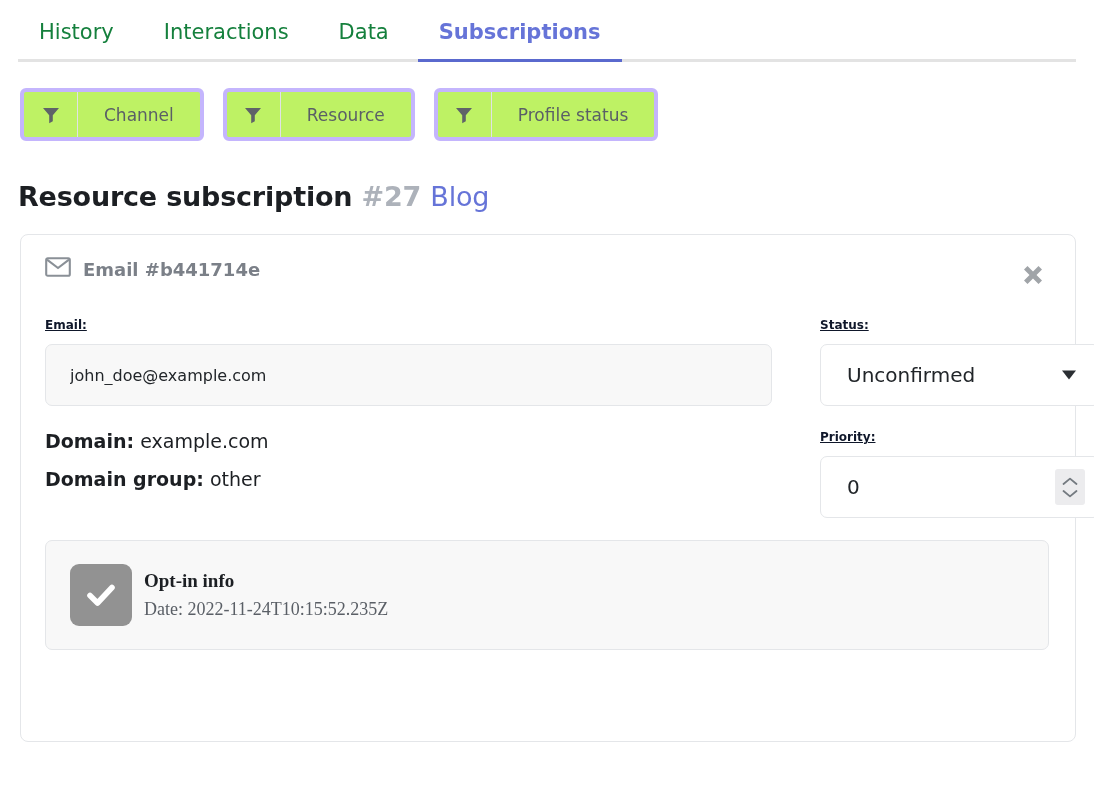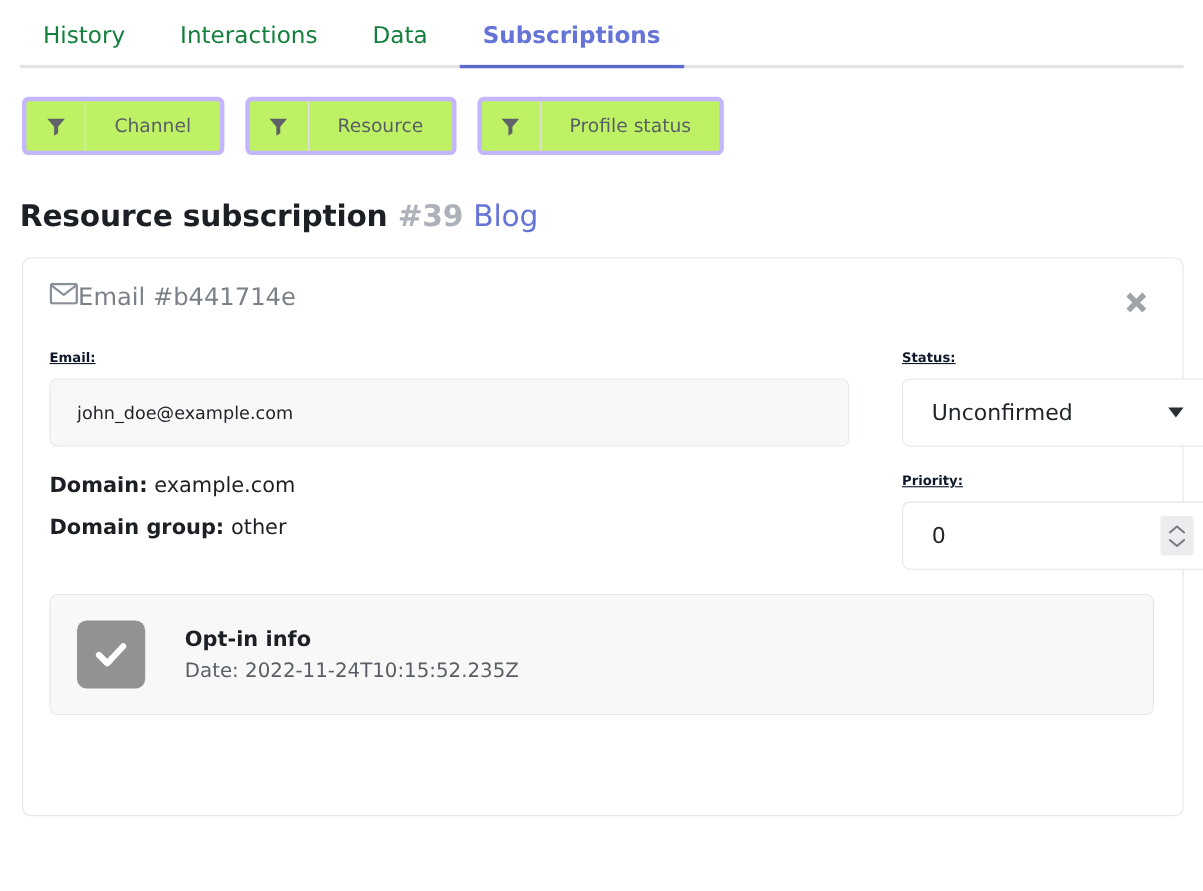--- a/index.html
+++ b/index.html
@@ -115,22 +115,23 @@
     height: 508px;
   }
   .card-head {
     display: flex;
     align-items: flex-start;
     justify-content: space-between;
   }
   .card-title {
     display: flex;
     align-items: center;
-    font-size: 22px;
-    font-weight: normal;
+    gap: 12px;
+    font-size: 18px;
+    font-weight: bold;
     color: #7b8088;
   }
   .close-btn {
     background: none;
     border: none;
     cursor: pointer;
     padding: 0;
     line-height: 0;
     margin-top: 2px;
   }
@@ -242,21 +243,22 @@
   
   .optin {
     margin-top: 22px;
     border: 1px solid #e4e6e9;
     border-radius: 7px;
     background: #f8f8f8;
     height: 110px;
     display: flex;
     align-items: center;
     padding: 0 24px;
-    gap: 36px;
+    gap: 12px;
+    font-family: Liberation Serif, serif;
   }
   .check-square {
     width: 62px;
     height: 62px;
     background: #929292;
     border-radius: 9px;
     display: flex;
     align-items: center;
     justify-content: center;
     flex: none;
@@ -308,21 +310,21 @@
         <path d="M2 3 h16 l-6.2 7.3 v5.9 l-3.6 2.1 v-8z" fill="#5f6368"></path>
       </svg>
     </div>
     <div class="filter-label">Profile status</div>
   </div>
 
 </div>
 
 <div class="page-heading">
   <span>Resource subscription</span>
-  <span class="num">#39</span>
+  <span class="num">#27</span>
   <span class="subject">Blog</span>
 </div>
 
 <div class="card">
 
   <div class="card-head">
     <div class="card-title">
       <span>
         <svg width="26" height="20" viewBox="0 0 26 20" aria-hidden="true">
           <rect x="1.2" y="1.2" width="23.6" height="17.6" rx="1.6" fill="none" stroke="#8a9097" stroke-width="2.1"></rect>

